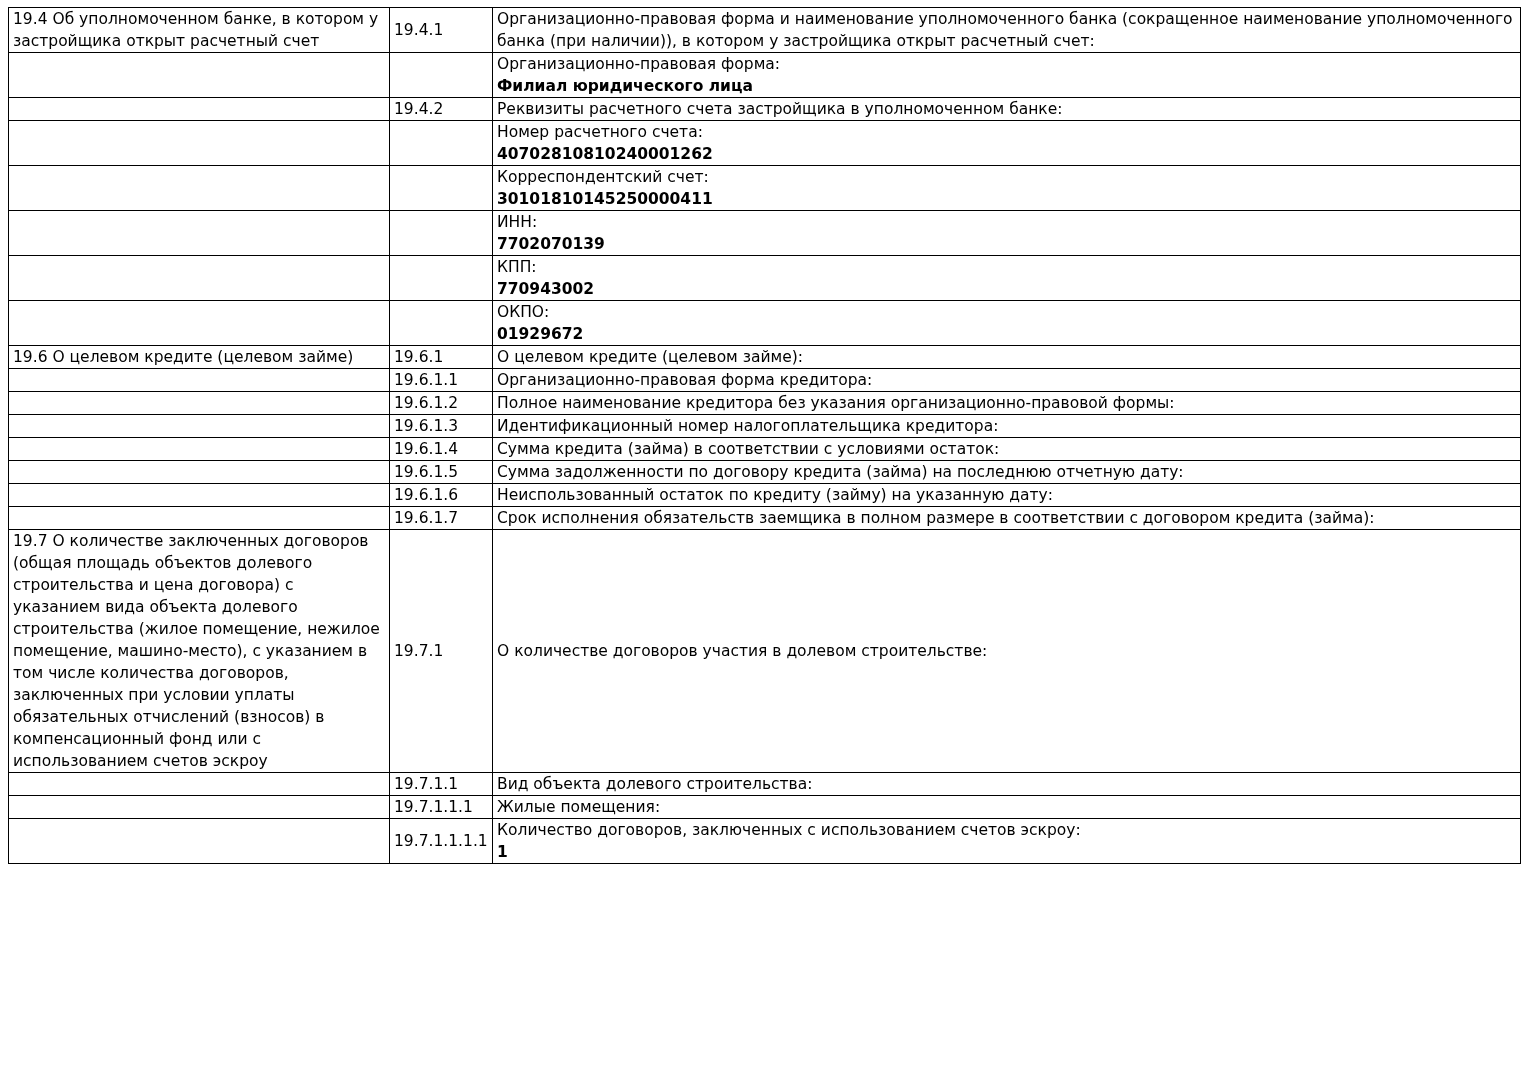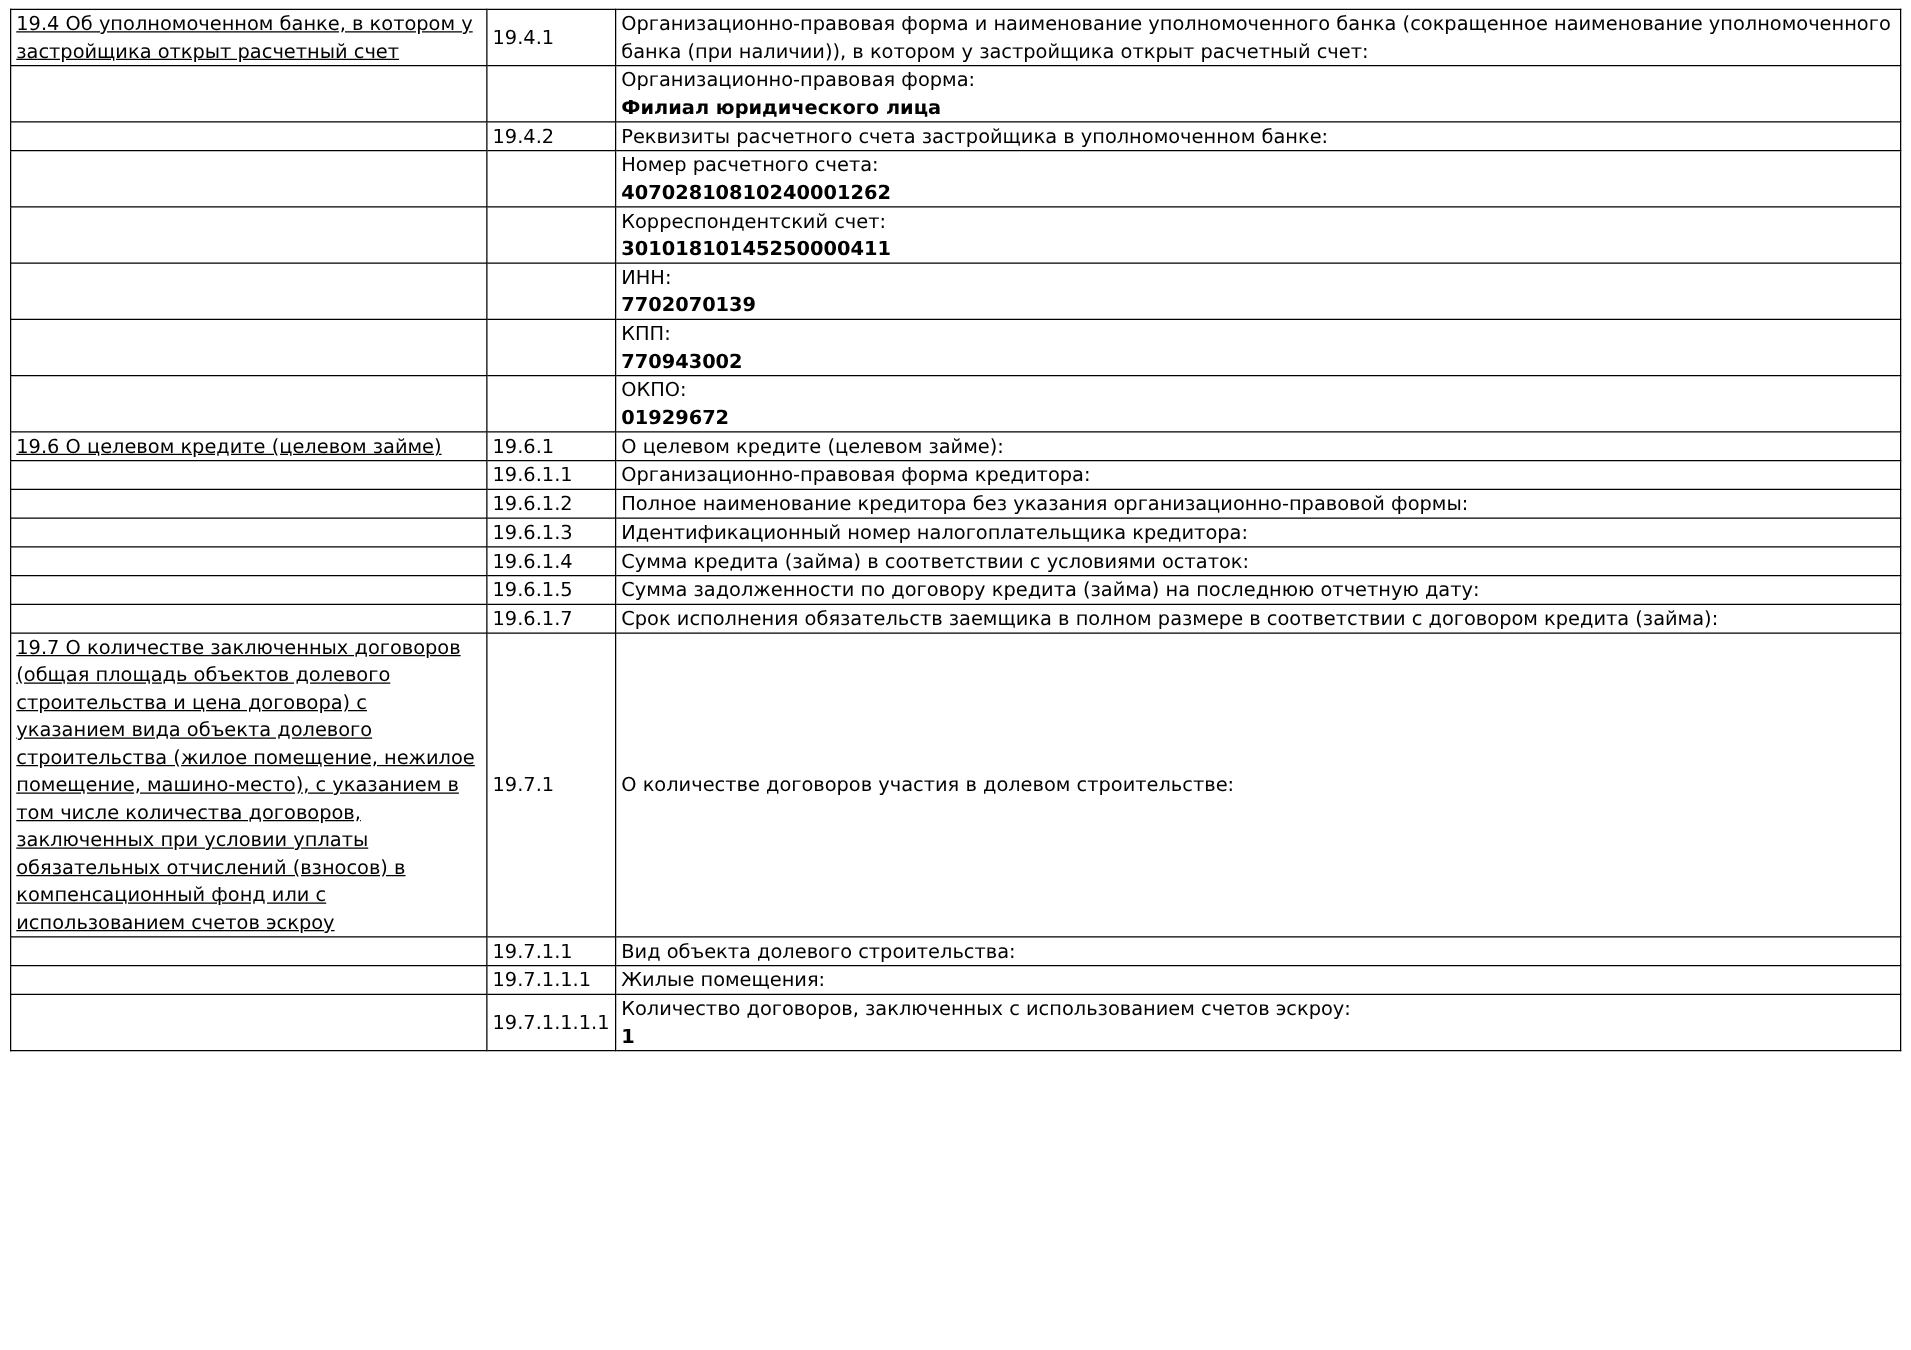--- a/index.html
+++ b/index.html
@@ -28,21 +28,20 @@
     border: 1.5px solid #000000;
     padding: 0 4px;
     vertical-align: middle;
     line-height: 22px;
     word-wrap: break-word;
     overflow: hidden;
   }
   td.col-section {
     width: 372px;
     vertical-align: top;
-    text-decoration: underline;
   }
   td.col-number {
     width: 94px;
     padding: 0 2px;
   }
   td.col-content {
   }
   .line {
     min-height: 0;
   }
@@ -155,20 +154,27 @@
         </tr>
         <tr>
           <td class="col-section"></td>
           <td class="col-number">19.6.1.5</td>
           <td class="col-content">
             <div class="line">Сумма задолженности по договору кредита (займа) на последнюю отчетную дату:</div>
           </td>
         </tr>
         <tr>
           <td class="col-section"></td>
+          <td class="col-number">19.6.1.6</td>
+          <td class="col-content">
+            <div class="line">Неиспользованный остаток по кредиту (займу) на указанную дату:</div>
+          </td>
+        </tr>
+        <tr>
+          <td class="col-section"></td>
           <td class="col-number">19.6.1.7</td>
           <td class="col-content">
             <div class="line">Срок исполнения обязательств заемщика в полном размере в соответствии с договором кредита (займа):</div>
           </td>
         </tr>
         <tr>
           <td class="col-section">19.7 О количестве заключенных договоров (общая площадь объектов долевого строительства и цена договора) с указанием вида объекта долевого строительства (жилое помещение, нежилое помещение, машино-место), с указанием в том числе количества договоров, заключенных при условии уплаты обязательных отчислений (взносов) в компенсационный фонд или с использованием счетов эскроу</td>
           <td class="col-number">19.7.1</td>
           <td class="col-content">
             <div class="line">О количестве договоров участия в долевом строительстве:</div>

